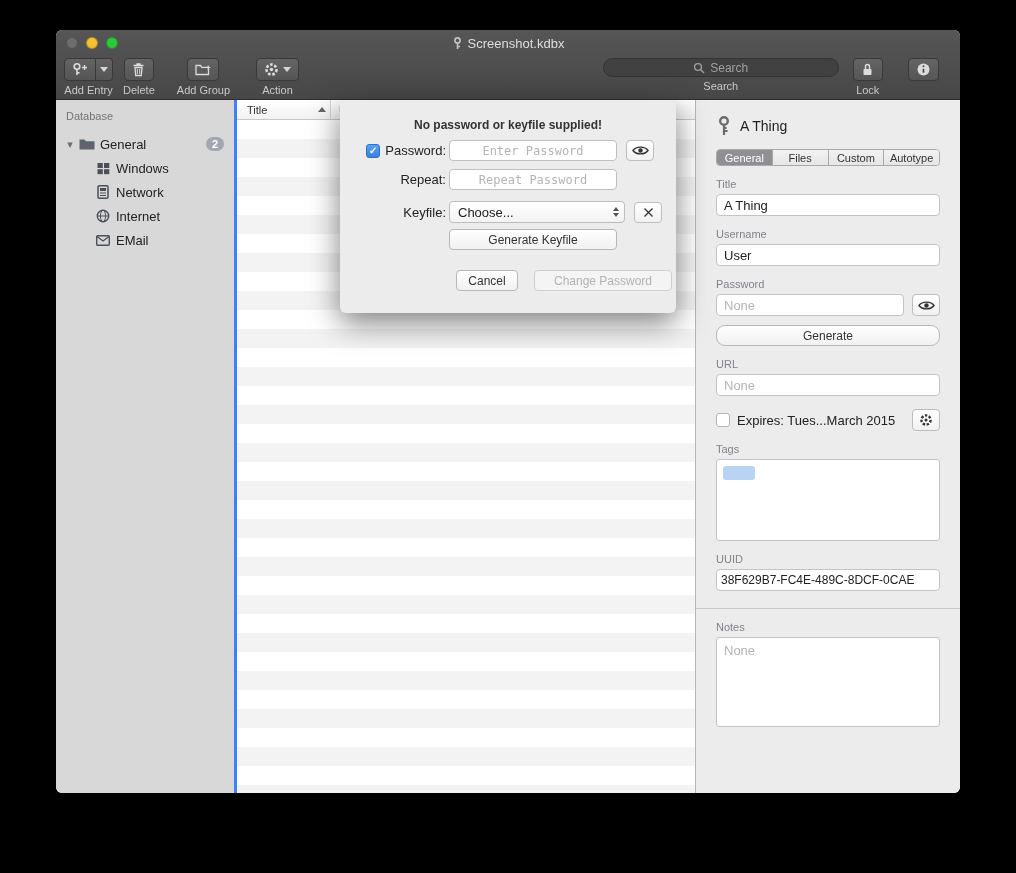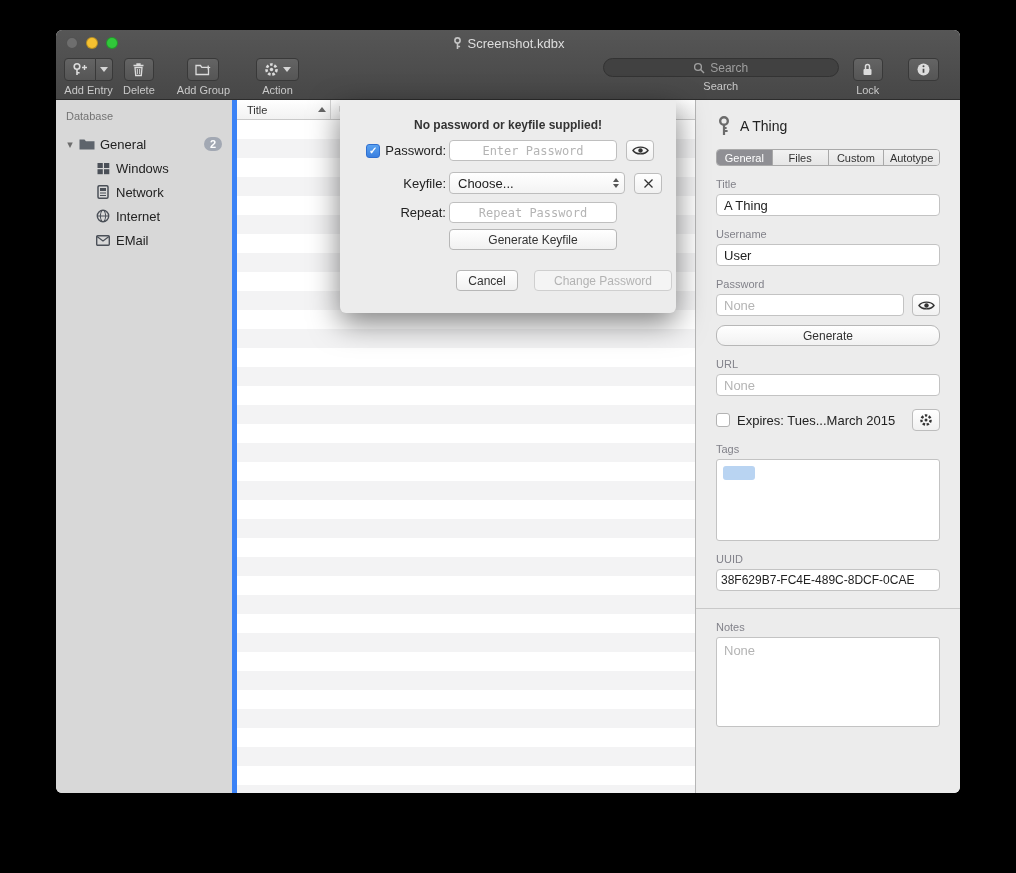--- a/index.html
+++ b/index.html
@@ -28,21 +28,21 @@
   .btngroup { display:flex; }
   .btngroup .tbtn.main { border-radius:4px 0 0 4px; }
   .btngroup .tbtn.arrow { border-radius:0 4px 4px 0; border-left:none; min-width:16px; padding:0 4px; }
   .caret-down { width:0; height:0; border-left:4px solid transparent; border-right:4px solid transparent; border-top:5px solid #d6d6d6; }
   .spacer { flex:1; }
   .searchwrap { display:flex; flex-direction:column; align-items:center; margin-right:14px; }
   .searchfield { width:236px; height:19px; border-radius:10px; background:#414141; border:1px solid #333;
                  display:flex; align-items:center; justify-content:center; gap:5px; color:#9f9f9f; font-size:12px; }
 
   
-  .sidebar { position:absolute; left:0; top:70px; bottom:0; width:181px; background:#d8d8d8; border-right:5px solid #3b82f6; }
+  .sidebar { position:absolute; left:0; top:70px; bottom:0; width:181px; background:#d8d8d8; border-right:3px solid #3b82f6; }
   .sb-header { font-size:11px; color:#737373; padding:10px 0 0 10px; }
   .tree { margin-top:10px; }
   .trow { height:24px; display:flex; align-items:center; font-size:13px; color:#222; }
   .trow .disc { width:16px; text-align:center; color:#6d6d6d; font-size:11px; margin-left:6px; }
   .trow .sicon { width:18px; display:flex; justify-content:center; margin-right:4px; }
   .trow.child { padding-left:38px; }
   .badge { margin-left:auto; margin-right:10px; background:#a2a8b3; color:#fff; font-size:11px; font-weight:bold;
            border-radius:8px; padding:1px 6px; }
 
   
@@ -385,47 +385,47 @@
       <div class="sq-btn">
         <span>
           <svg width="17" height="11" viewBox="0 0 17 11">
               <path d="M1 5.5 C4 1 13 1 16 5.5 C13 10 4 10 1 5.5 z" fill="none" stroke="#333" stroke-width="1.4"></path>
               <circle cx="8.5" cy="5.5" r="2.2" fill="#333"></circle>
             </svg>
         </span>
       </div>
     </div>
 
+    <div class="drow">
+      <div class="dlblcol">
+        <span>Repeat:</span>
+      </div>
+      <input class="dfield" placeholder="Repeat Password" style="">
+    </div>
+
     <div class="drow" style="margin-top:11px;">
       <div class="dlblcol">
         <span>Keyfile:</span>
       </div>
       <div class="select">
         <span>Choose...</span>
         <span class="stepper">
           <span class="tri-up"></span>
             <span class="tri-dn"></span>
         </span>
       </div>
       <div class="sq-btn">
         <span>
           <svg width="11" height="11" viewBox="0 0 11 11">
               <path d="M1.5 1.5 L9.5 9.5 M9.5 1.5 L1.5 9.5" stroke="#333" stroke-width="1.3"></path>
             </svg>
         </span>
       </div>
     </div>
 
-    <div class="drow">
-      <div class="dlblcol">
-        <span>Repeat:</span>
-      </div>
-      <input class="dfield" placeholder="Repeat Password" style="">
-    </div>
-
     <div class="btn gen-keyfile">
       <span>Generate Keyfile</span>
     </div>
 
     <div class="dbuttons">
       <div class="btn cancel">
         <span>Cancel</span>
       </div>
       <div class="btn disabled" style="width:138px;">
         <span>Change Password</span>

